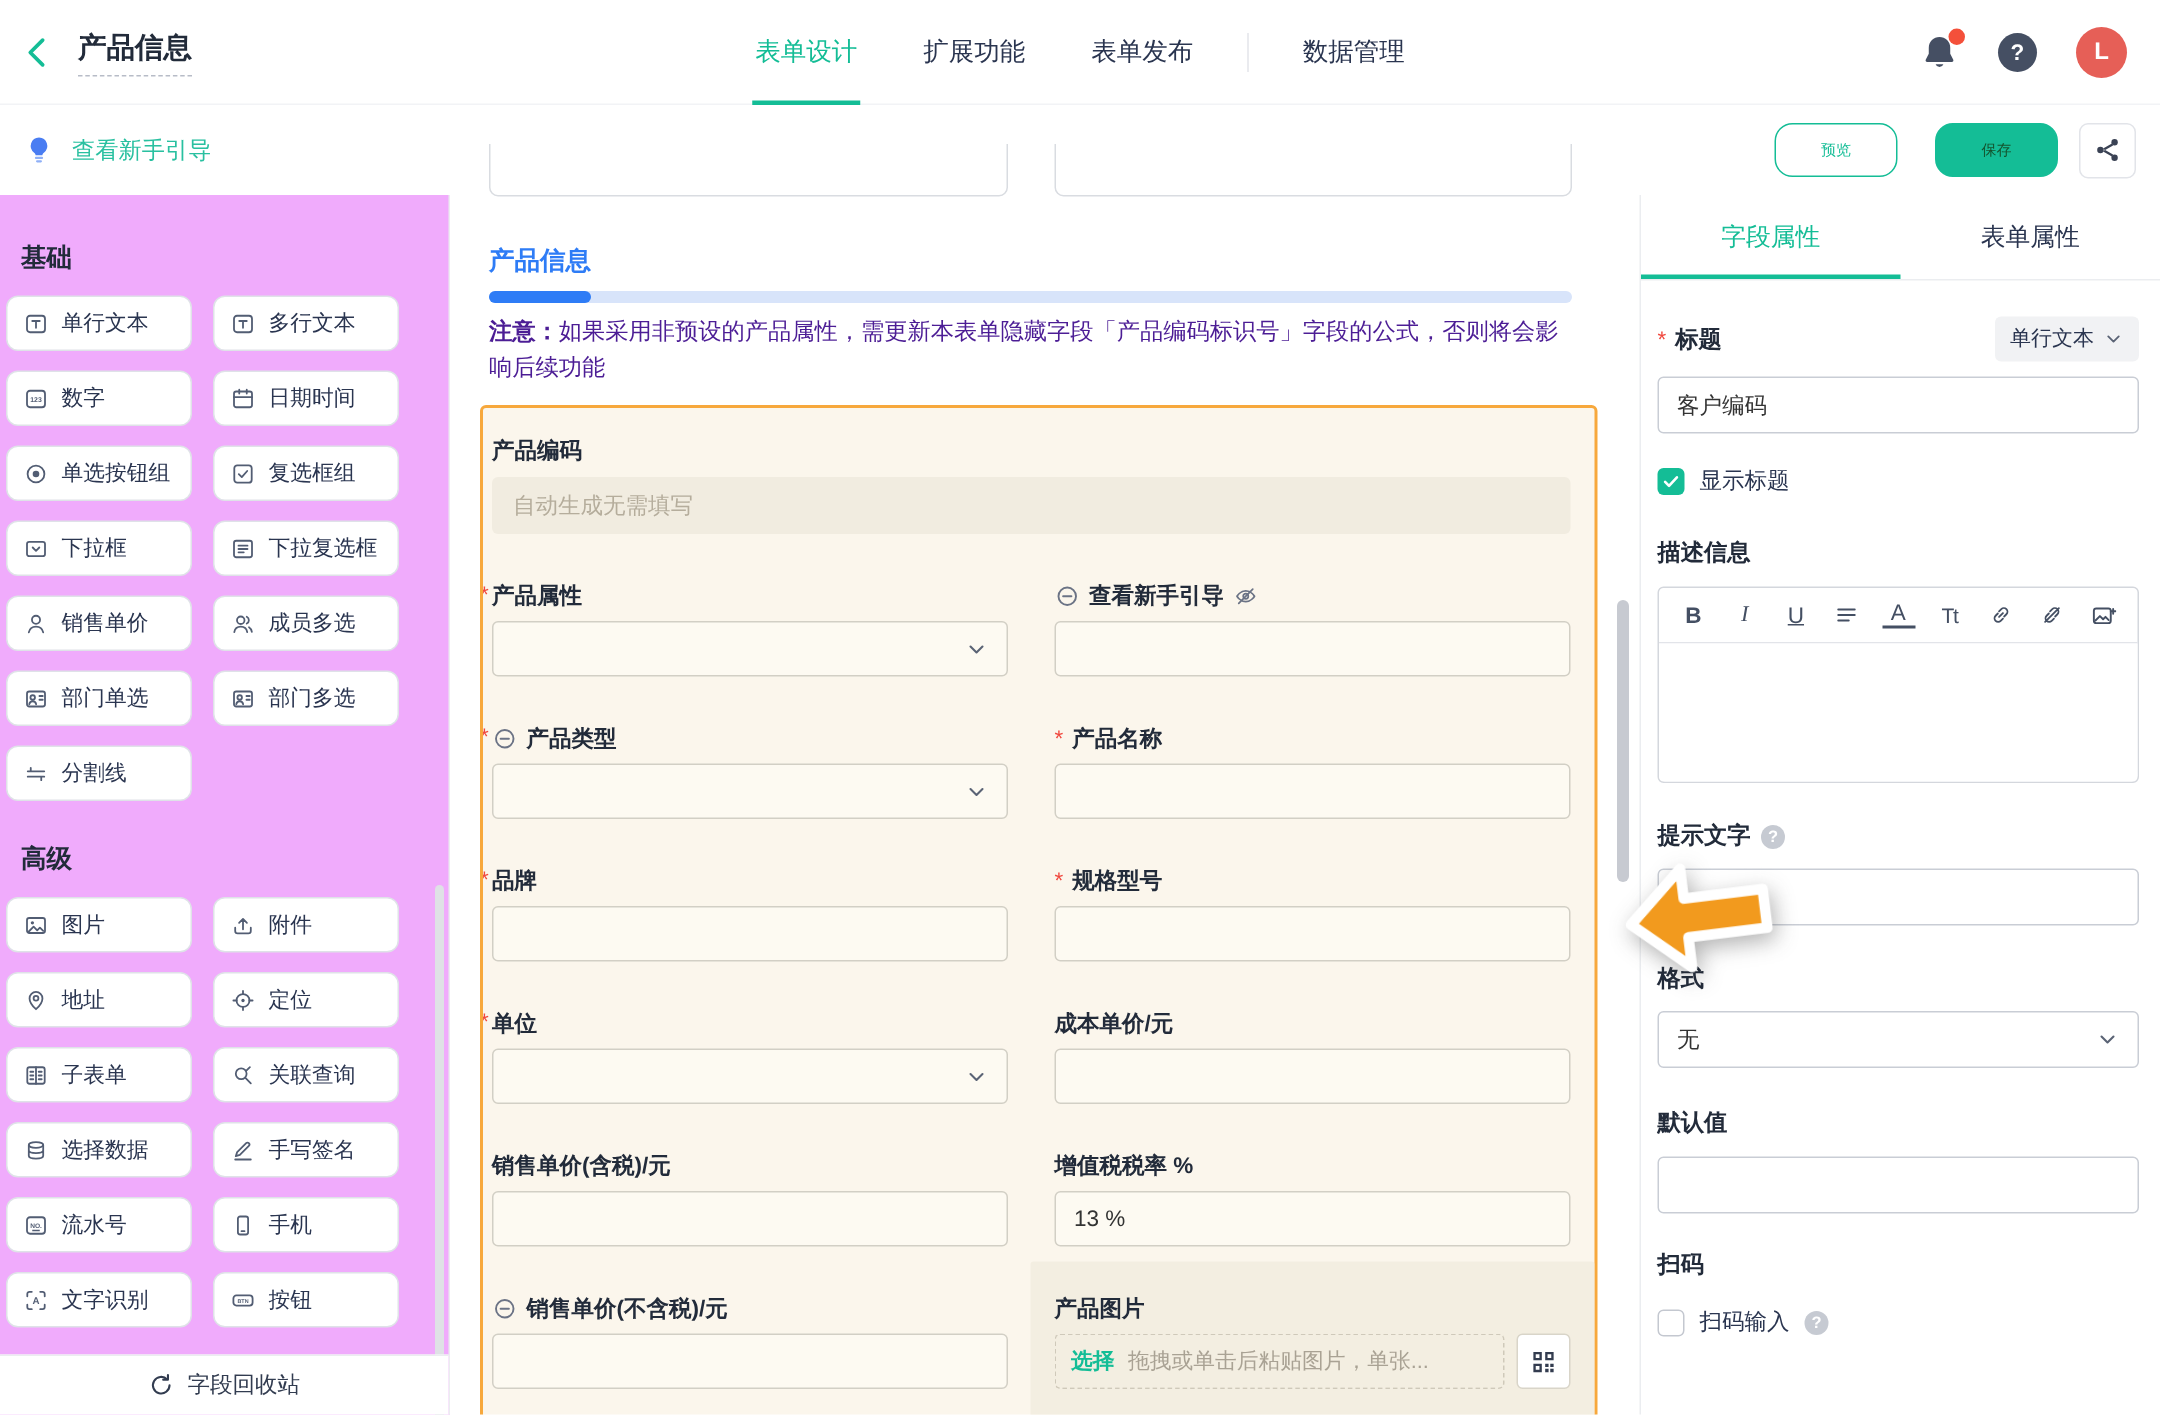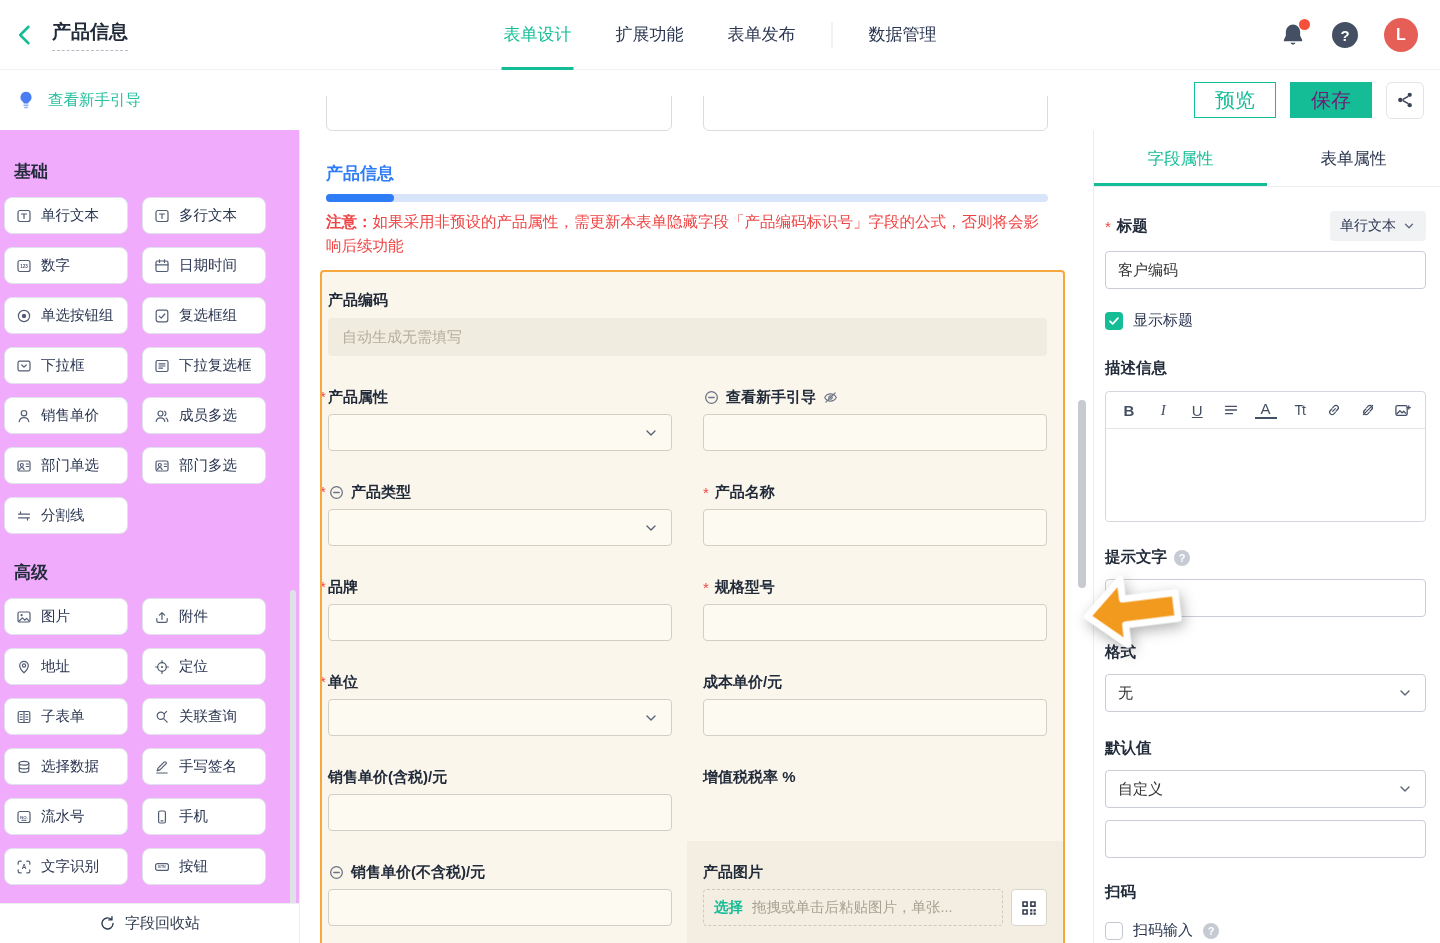--- a/index.html
+++ b/index.html
@@ -25,23 +25,23 @@
   .q-circle { width:26px; height:26px; border-radius:50%; background:#454f63; color:#fff;
     display:flex; align-items:center; justify-content:center; font-size:15px; font-weight:700; cursor:pointer; }
   .avatar { width:34px; height:34px; border-radius:50%; background:#e65f57; color:#fff;
     display:flex; align-items:center; justify-content:center; font-size:16px; font-weight:700; cursor:pointer; }
 
   
   .toolbar { position:absolute; top:70px; left:0; right:0; height:60px; display:flex; align-items:center; z-index:5; pointer-events:none; }
   .toolbar > * { pointer-events:auto; }
   .guide { display:flex; align-items:center; gap:12px; margin-left:16px; color:#29c0a0; font-size:15.5px; cursor:pointer; }
   .toolbar-right { margin-left:auto; display:flex; align-items:center; gap:14px; margin-right:16px; }
-  .btn { height:36px; border-radius:0; font-size:20px; display:flex; align-items:center; justify-content:center; cursor:pointer; }
+  .btn { height:36px; border-radius:12px; font-size:10px; display:flex; align-items:center; justify-content:center; cursor:pointer; }
   .btn-preview { width:82px; background:#fff; border:1px solid #14bd96; color:#14bd96; }
-  .btn-save { width:82px; background:#14bd96; border:1px solid #14bd96; color:#701a75; }
+  .btn-save { width:82px; background:#14bd96; border:1px solid #14bd96; color:#14532d;margin-left:11px; }
   .btn-share { width:38px; height:37px; background:#fff; border:1px solid #e2e4e9; border-radius:6px;
     display:flex; align-items:center; justify-content:center; color:#3a4254; cursor:pointer; }
 
   
   .sidebar { position:absolute; top:130px; left:0; width:300px; bottom:0; background:#f0abfc;
     border-right:1px solid #ebedf0; z-index:4; }
   .side-title { font-size:17px; font-weight:700; color:#222b3a; margin:30px 0 14px 14px; }
   .side-title.advanced { margin-top:27px; }
   .fgrid { display:grid; grid-template-columns:124px 124px; gap:13px 14px; margin-left:4px; }
   .fbtn { height:37px; border:1px solid #dfe2e8; border-radius:8px; background:#fff;
@@ -51,21 +51,21 @@
     display:flex; align-items:center; justify-content:center; gap:9px; font-size:15px; color:#323c50; background:#fff; cursor:pointer;margin-top:16px; }
   .side-scroll { position:absolute; right:3px; top:460px; width:6px; height:420px; background:#dfe1e6; border-radius:3px; }
 
   
   .canvas { position:absolute; top:96px; left:300px; width:793px; bottom:0; overflow:hidden; background:#fff; z-index:3; }
   .partials { position:absolute; top:-9px; left:26px; width:722px; display:grid; grid-template-columns:1fr 1fr; gap:31px; }
   .partial { height:44px; border:1px solid #d9dce1; border-radius:6px; background:#fff; }
   .c-title { margin:66px 0 0 26px; color:#2e7cf6; font-size:17px; font-weight:700; }
   .progress { margin:9px 0 0 26px; width:722px; height:8px; background:#d8e4fa; border-radius:4px; position:relative; }
   .progress-fill { position:absolute; left:0; top:0; height:8px; width:68px; background:#2e7cf6; border-radius:4px; }
-  .notice { margin:8px 0 0 26px; width:722px; font-size:15.5px; color:#ef4444; line-height:1.55; }
+  .notice { margin:8px 0 0 26px; width:722px; font-size:15.5px; color:#4c1d95; line-height:1.55; }
   .notice b { font-weight:700; }
   .section { margin:12px 0 0 20px; width:745px; height:740px; border:2px solid #f7a83c; border-radius:4px;
     background:#fbf6ec; padding:18px 16px 0 6px; overflow:hidden; position:relative; }
   .flabel { font-size:15px; font-weight:700; color:#222b3a; display:flex; align-items:center; gap:6px; height:20px; position:relative; }
   .star { color:#f0483e; font-weight:400; font-size:15px; }
   .star-edge { position:absolute; left:-8px; top:1px; }
   .ficon { width:17px; height:17px; color:#6b7385; flex:none; }
   .fdisabled { margin-top:8px; height:38px; background:#f1ece0; border-radius:4px;
     display:flex; align-items:center; padding:0 14px; font-size:15px; color:#b5ad9c; }
   .frow { display:grid; grid-template-columns:1fr 1fr; gap:0 31px; margin-top:31px; }
@@ -609,20 +609,23 @@
       <div>
         <div class="flabel">
             <span>销售单价(含税)/元</span>
           </div>
         <div class="finput"></div>
       </div>
       <div>
         <div class="flabel">
             <span>增值税税率 %</span>
           </div>
+        <div class="finput">
+            <span>13 %</span>
+          </div>
       </div>
     </div>
 
     <div class="frow">
       <div>
         <div class="flabel">
             <svg class="ficon">
               <use href="#i-formula"></use>
             </svg>
             <span>销售单价(不含税)/元</span>
@@ -722,26 +725,20 @@
 
     <div class="psec mt25">格式</div>
     <div class="pinput pselect" style="margin-top:11px">
       <span>无</span>
       <svg width="16" height="16" style="color:#5a6375">
           <use href="#i-chevd"></use>
         </svg>
     </div>
 
     <div class="psec mt26">默认值</div>
-    <div class="pinput pselect" style="margin-top:11px">
-      <span>自定义</span>
-      <svg width="16" height="16" style="color:#5a6375">
-          <use href="#i-chevd"></use>
-        </svg>
-    </div>
     <div class="pinput mt12"></div>
 
     <div class="psec" style="margin-top:24px">扫码</div>
     <div class="pcheck-row mt18">
       <div class="cbx empty"></div>
       <span>扫码输入</span>
       <span class="help">?</span>
     </div>
   </div>
 </aside>

